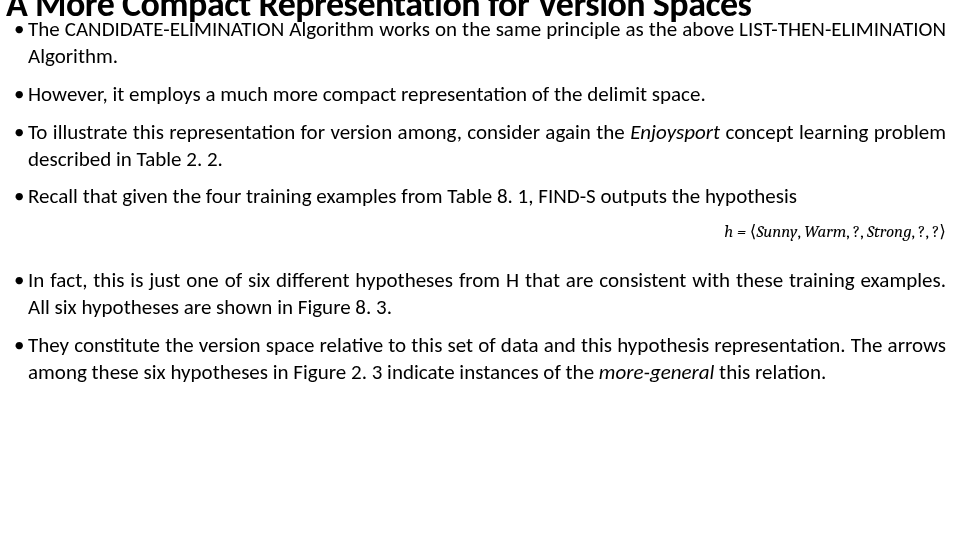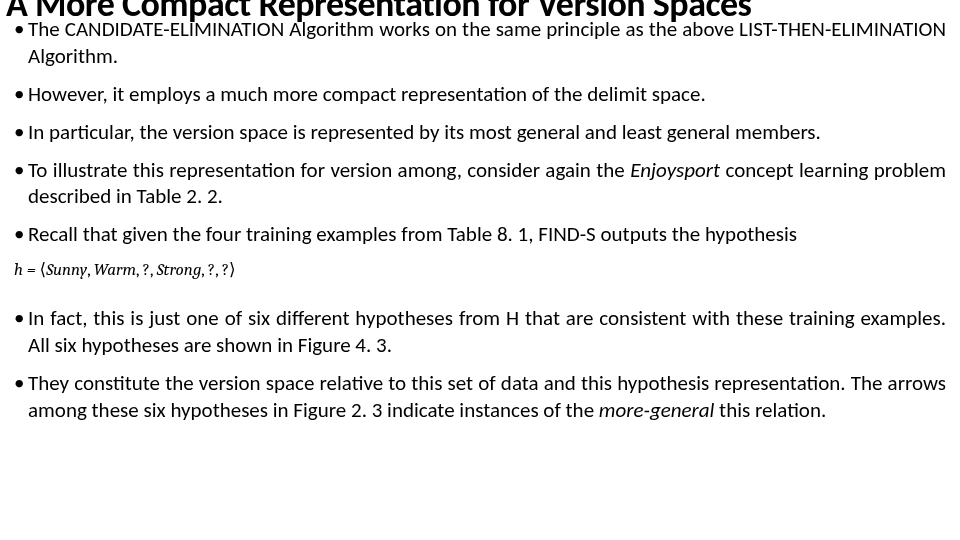--- a/index.html
+++ b/index.html
@@ -46,21 +46,21 @@
     li::before {
       content: "•";
       position: absolute;
       left: 0;
       top: 0;
     }
     .li-first {
       margin-bottom: 11px;
     }
     .formula-wrap {
-      text-align: left;
+      text-align: right;
       margin-bottom: 26px;
     }
     .formula {
       font-family: Cambria, "Times New Roman", serif;
       font-style: italic;
       font-size: 17px;
     }
     .formula .angle {
       font-style: normal;
     }
@@ -73,32 +73,31 @@
   </style>
 </head>
 <body>
 
 <div class="title">A More Compact Representation for Version Spaces</div>
 
 <div class="content">
   <ul>
     <li class="li-first">The CANDIDATE-ELIMINATION Algorithm works on the same principle as the above LIST-THEN-ELIMINATION Algorithm.</li>
     <li>However, it employs a much more compact representation of the delimit space.</li>
-    <li>In particular, the version space is represented by its most general and least general members.</li>
     <li>
       <span>To illustrate this representation for version among, consider again the </span><span class="em">Enjoysport</span><span> concept learning problem described in Table 2. 2.</span>
     </li>
     <li>Recall that given the four training examples from Table 8. 1, FIND-S outputs the hypothesis</li>
   </ul>
 
   <div class="formula-wrap">
     <span class="formula">
       <span>h = </span><span class="angle">⟨</span><span>Sunny</span><span class="q">, </span><span>Warm</span><span class="q">, </span><span class="q">?</span><span class="q">, </span><span>Strong</span><span class="q">, </span><span class="q">?</span><span class="q">, </span><span class="q">?</span><span class="angle">⟩</span>
     </span>
   </div>
 
   <ul>
-    <li>In fact, this is just one of six different hypotheses from H that are consistent with these training examples. All six hypotheses are shown in Figure 4. 3.</li>
+    <li>In fact, this is just one of six different hypotheses from H that are consistent with these training examples. All six hypotheses are shown in Figure 8. 3.</li>
     <li>
       <span>They constitute the version space relative to this set of data and this hypothesis representation. The arrows among these six hypotheses in Figure 2. 3 indicate instances of the </span><span class="em">more-general</span><span> this relation.</span>
     </li>
   </ul>
 </div>
 
 </body></html>

